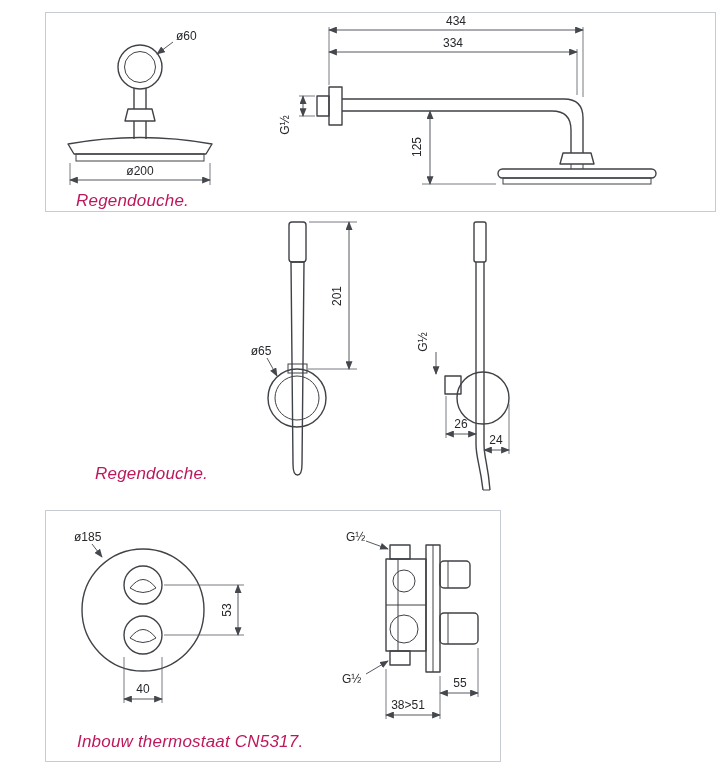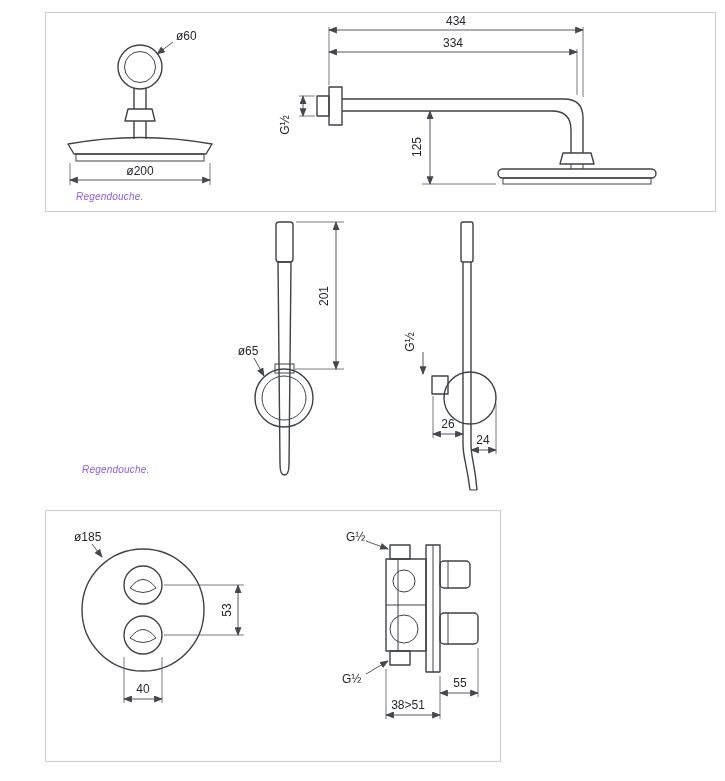--- a/index.html
+++ b/index.html
@@ -1,22 +1,22 @@
 <!DOCTYPE html>
 <html><head>
 <meta charset="utf-8">
 <style>
   *{margin:0;padding:0;box-sizing:border-box}
   html,body{width:725px;height:781px;background:#ffffff;font-family:"Liberation Sans",sans-serif}
   #stage{position:relative;width:725px;height:781px;background:#ffffff;overflow:hidden}
   .panel{position:absolute;border:1px solid #c7ccd3;background:#fff}
   #panel-rain{left:45px;top:12px;width:671px;height:200px}
-  #section-hand{position:absolute;left:4px;top:212px;width:650px;height:298px}
+  #section-hand{position:absolute;left:17px;top:212px;width:650px;height:298px}
   #panel-thermo{left:45px;top:510px;width:456px;height:252px}
-  .caption{position:absolute;font-style:italic;font-size:10px;color:#8b5cf6;letter-spacing:.2px}
+  .caption{position:absolute;font-style:italic;font-size:17px;color:#be185d;letter-spacing:.2px}
   #cap-rain{left:30px;top:178px}
   #cap-hand{left:78px;top:252px}
   #cap-thermo{left:31px;top:221px}
   svg{display:block}
   .dln{stroke:#3f4247;stroke-width:1.4;fill:none;stroke-linejoin:round}
   .dlt{stroke:#3f4247;stroke-width:1;fill:none}
   .dim{stroke:#55595f;stroke-width:1;fill:none}
   .ext{stroke:#55595f;stroke-width:.8;fill:none}
   .dtx{font-family:"Liberation Sans",sans-serif;font-size:12px;fill:#26282c}
 </style>
@@ -205,15 +205,16 @@
         <line class="ext" x1="432" y1="137" x2="432" y2="186"></line>
         <line class="dim" x1="394" y1="182" x2="432" y2="182" marker-start="url(#as)" marker-end="url(#ae)"></line>
         <text class="dtx" x="414" y="176" text-anchor="middle">55</text>
       </g>
       <g>
         <line class="ext" x1="340" y1="158" x2="340" y2="208"></line>
         <line class="dim" x1="340" y1="204" x2="394" y2="204" marker-start="url(#as)" marker-end="url(#ae)"></line>
         <text class="dtx" x="362" y="198" text-anchor="middle">38&gt;51</text>
       </g>
     </svg>
+    <div class="caption" id="cap-thermo">Inbouw thermostaat CN5317.</div>
   </div>
 
 </div>
 
 </body></html>

